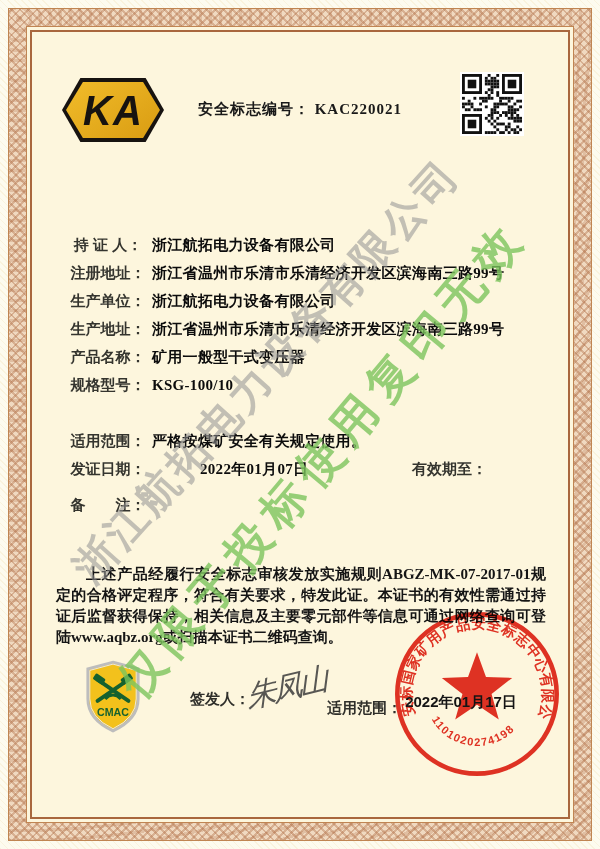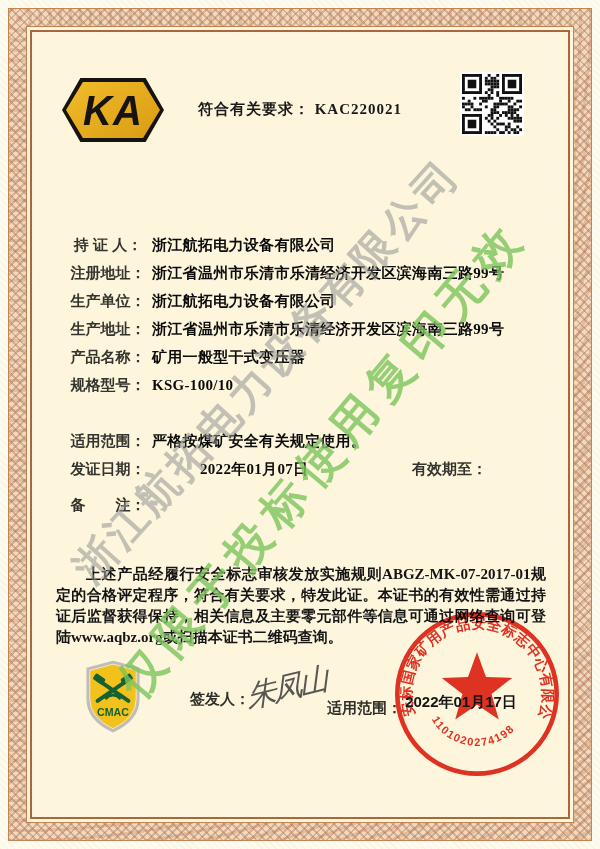--- a/index.html
+++ b/index.html
@@ -146,21 +146,21 @@
   </div>
   <div class="frame"></div>
   <div class="inner"></div>
 
   <div class="ka-badge">
     <div class="fill">
       <span>KA</span>
     </div>
   </div>
   <div class="cert-no">
-    <span>符合有关要求：</span>
+    <span>安全标志编号：</span>
     <span>KAC220021</span>
   </div>
   <svg class="qr" id="qr" viewBox="0 0 63 63">
       <rect x="0" y="0" width="63" height="63" fill="#fff"></rect>
       <rect x="27" y="0" width="3" height="3" fill="#111"></rect>
       <rect x="36" y="0" width="3" height="3" fill="#111"></rect>
       <rect x="24" y="3" width="3" height="3" fill="#111"></rect>
       <rect x="30" y="3" width="3" height="3" fill="#111"></rect>
       <rect x="33" y="3" width="3" height="3" fill="#111"></rect>
       <rect x="24" y="6" width="3" height="3" fill="#111"></rect>

